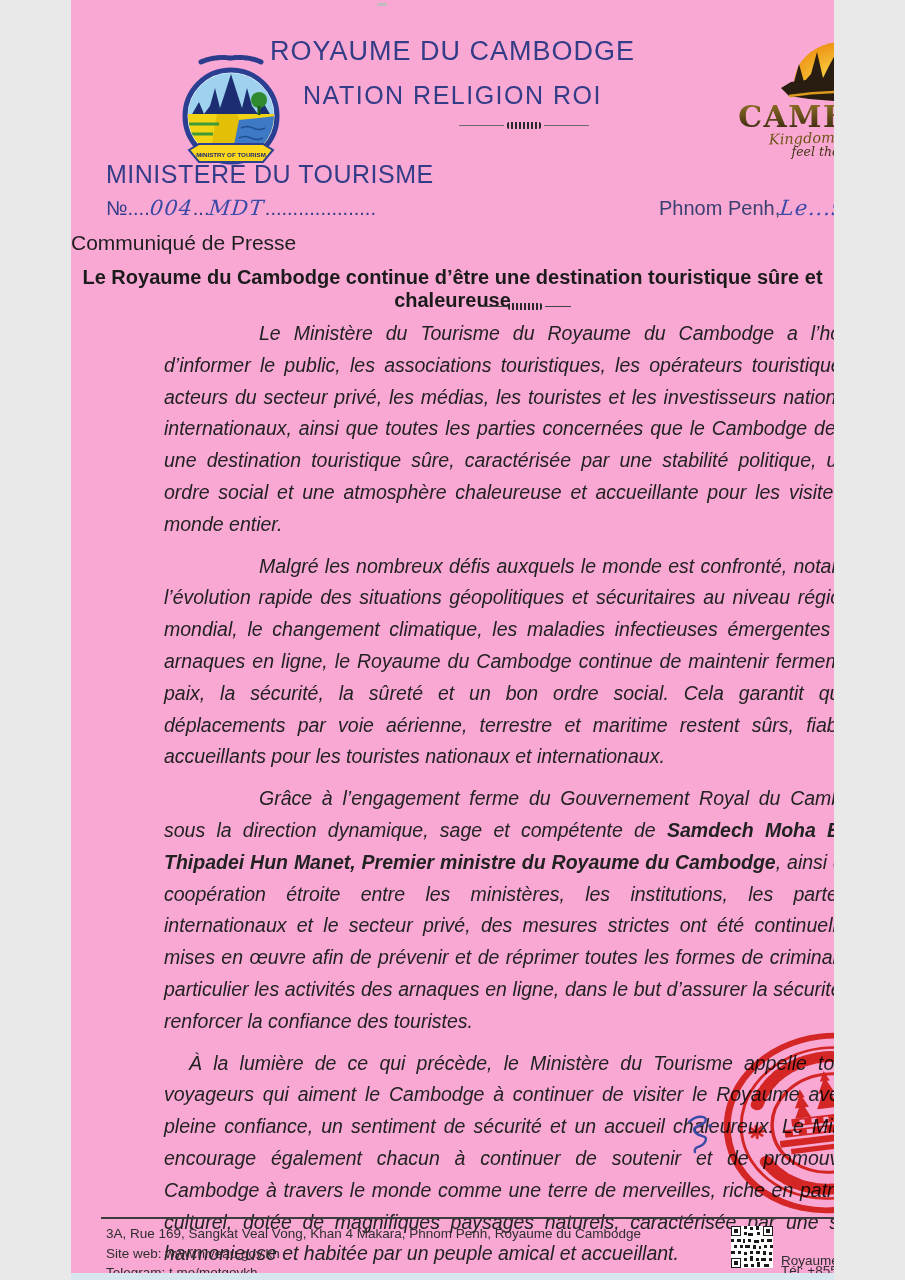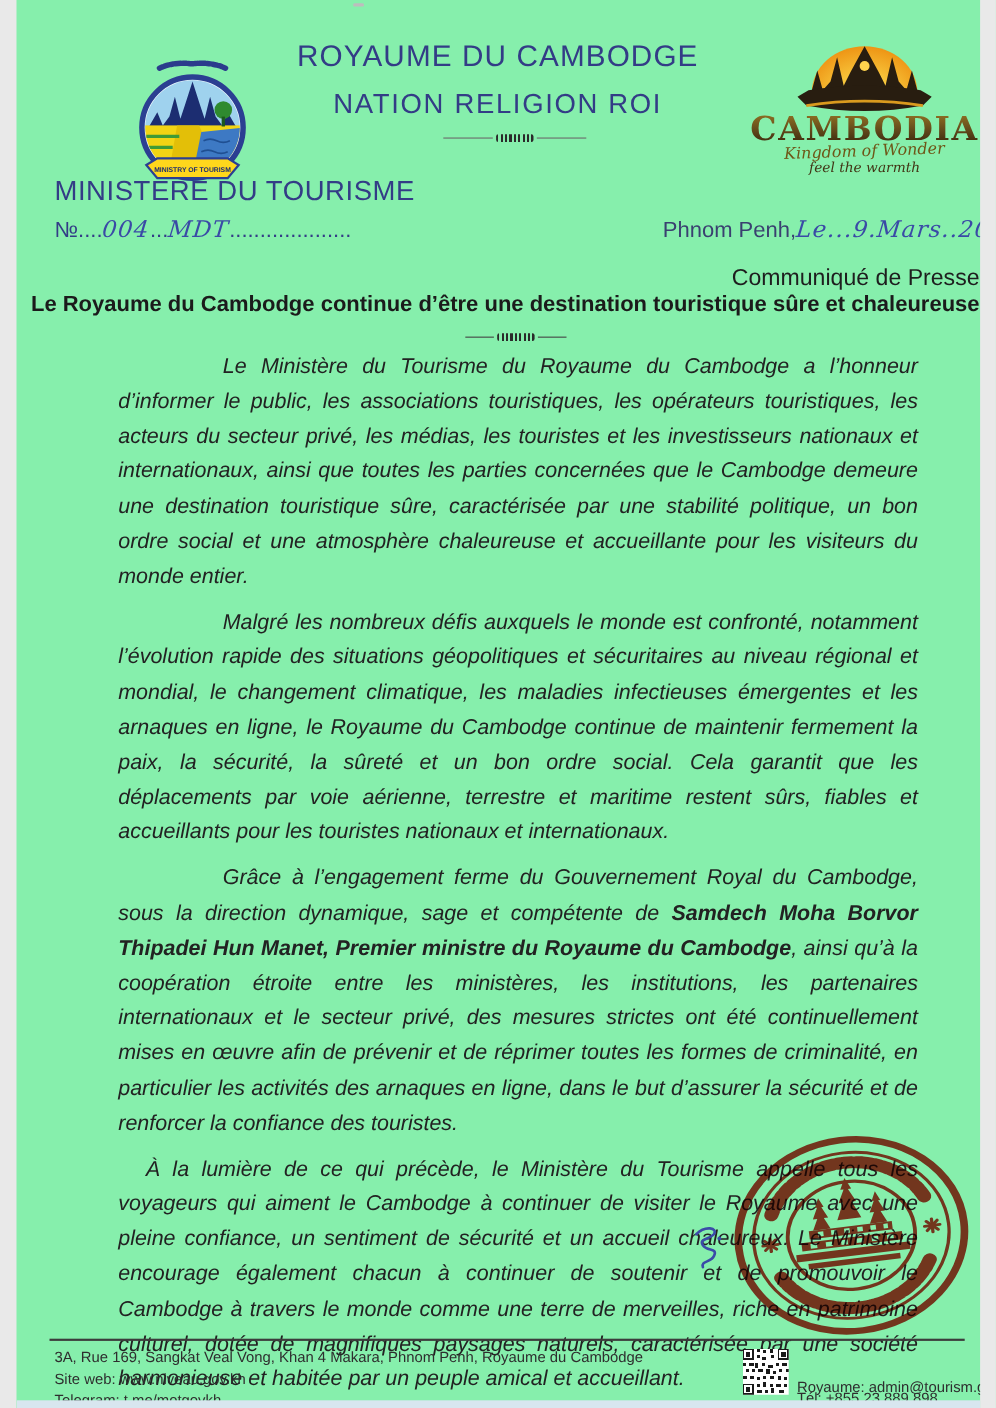--- a/index.html
+++ b/index.html
@@ -1,18 +1,18 @@
 <!DOCTYPE html>
 <html><head>
 <meta charset="utf-8">
 <style>
   html,body{margin:0;padding:0;background:#e9e9e9;}
   .page{
-    position:relative;width:876px;height:1280px;margin:0 auto;
-    background:#86efac;overflow:hidden;
+    position:relative;width:763px;height:1280px;margin:0 auto;
+    background:#f9a8d4;overflow:hidden;
     font-family:"Liberation Sans",sans-serif;color:#222;
   }
   .abs{position:absolute;}
   .artifact-top{left:306px;top:3px;width:10px;height:3px;background:#bdbdbd;border-radius:2px;}
 
   
   .kingdom-title{left:0;right:0;top:36px;text-align:center;color:#333c86;
     font-size:27px;font-weight:500;letter-spacing:1px;}
   .kingdom-motto{left:0;right:0;top:81px;text-align:center;color:#333c86;
     font-size:25px;font-weight:500;letter-spacing:1.5px;}
@@ -30,23 +30,23 @@
   .ministry-name{left:35px;top:160px;font-size:25px;color:#333c86;
     font-weight:500;letter-spacing:.5px;}
   .ref-line{left:35px;top:196px;font-size:20px;color:#333c86;white-space:nowrap;}
   .hand{font-family:"DejaVu Serif",serif;font-style:italic;color:#3a4aa6;
     letter-spacing:1px;display:inline-block;transform:skewX(-6deg);}
   .ref-line .hand{font-size:21px;}
   .date-line{left:588px;top:196px;font-size:20px;color:#3a4070;white-space:nowrap;}
   .date-line .hand{font-size:21px;}
 
   
-  .doc-title{left:0;right:0;top:241px;text-align:right;font-size:21px;
+  .doc-title{left:0;right:0;top:231px;text-align:left;font-size:21px;
     font-weight:500;color:#1e1e1e;}
-  .doc-subtitle{left:0;right:0;top:266px;text-align:right;font-size:20px;
+  .doc-subtitle{left:0;right:0;top:266px;text-align:center;font-size:20px;
     font-weight:600;color:#1b1b1b;}
 
   
   .body-text{left:93px;top:318px;width:727px;font-size:19.5px;
     line-height:31.8px;text-align:justify;color:#222;font-style:italic;}
   .body-text p{margin:0 0 10px 0;text-indent:95px;}
   .body-text p.p4{text-indent:25px;}
   .body-text b{font-weight:700;}
 
   .signature{left:612px;top:1112px;width:34px;height:44px;}

